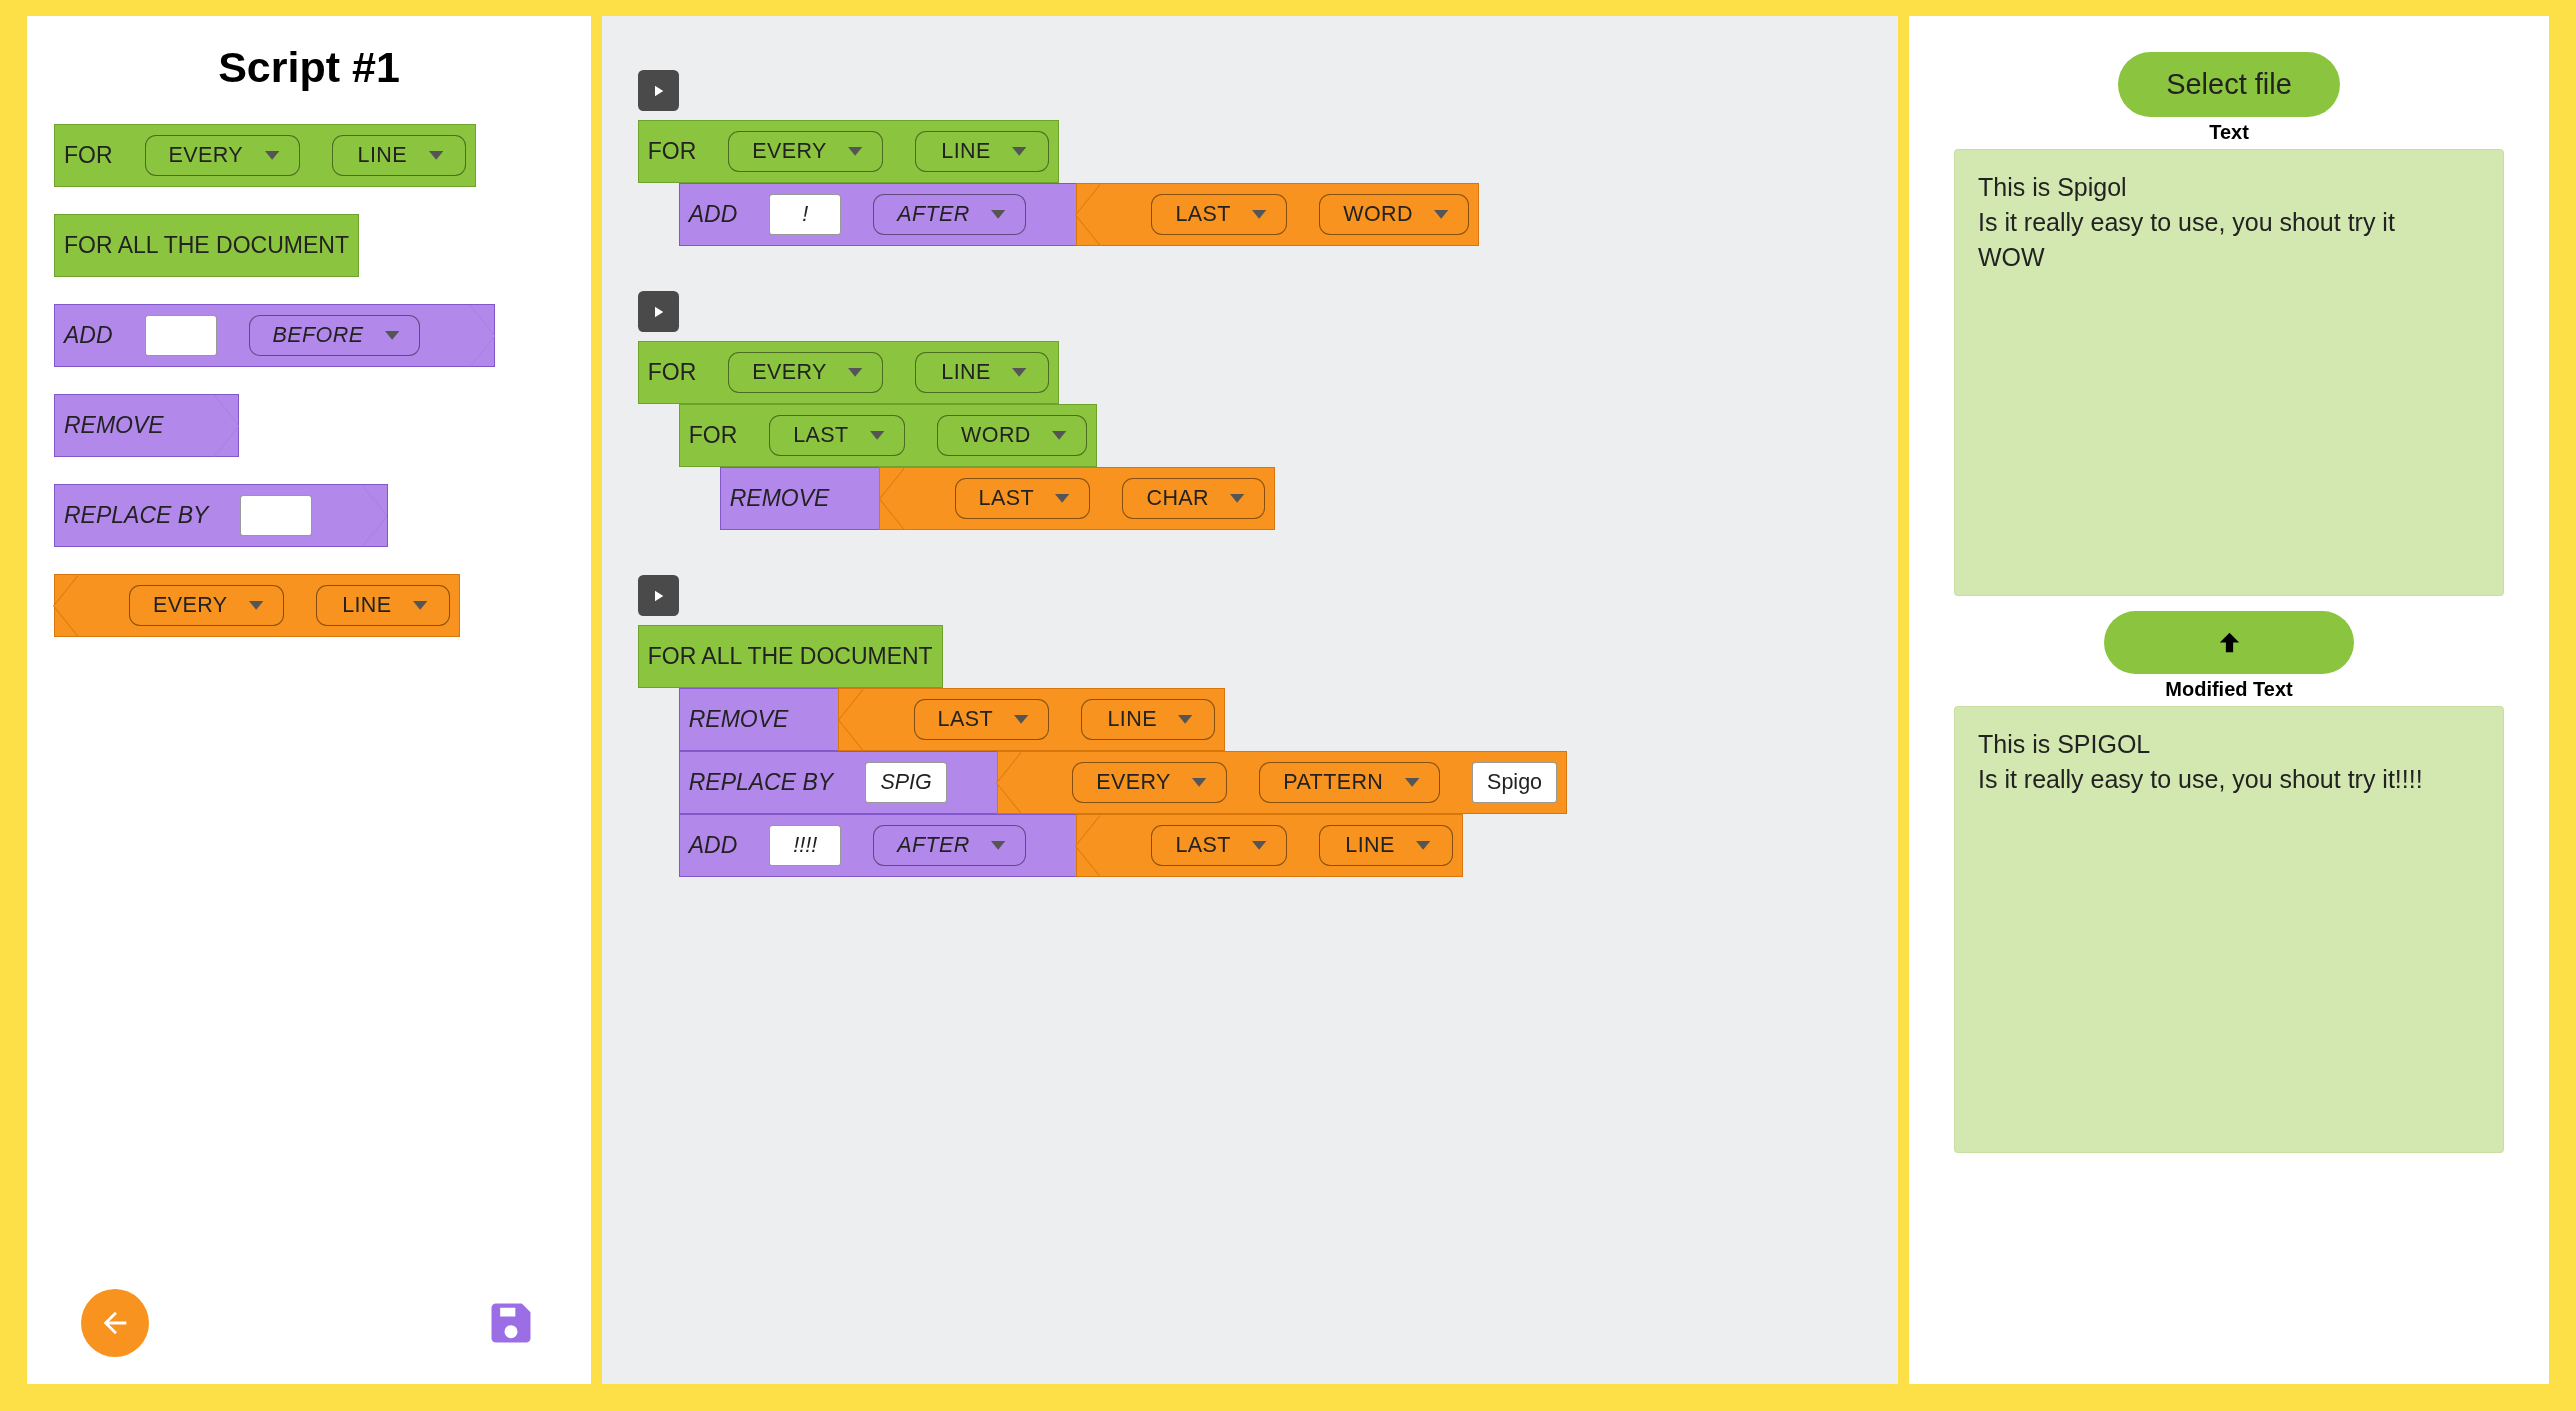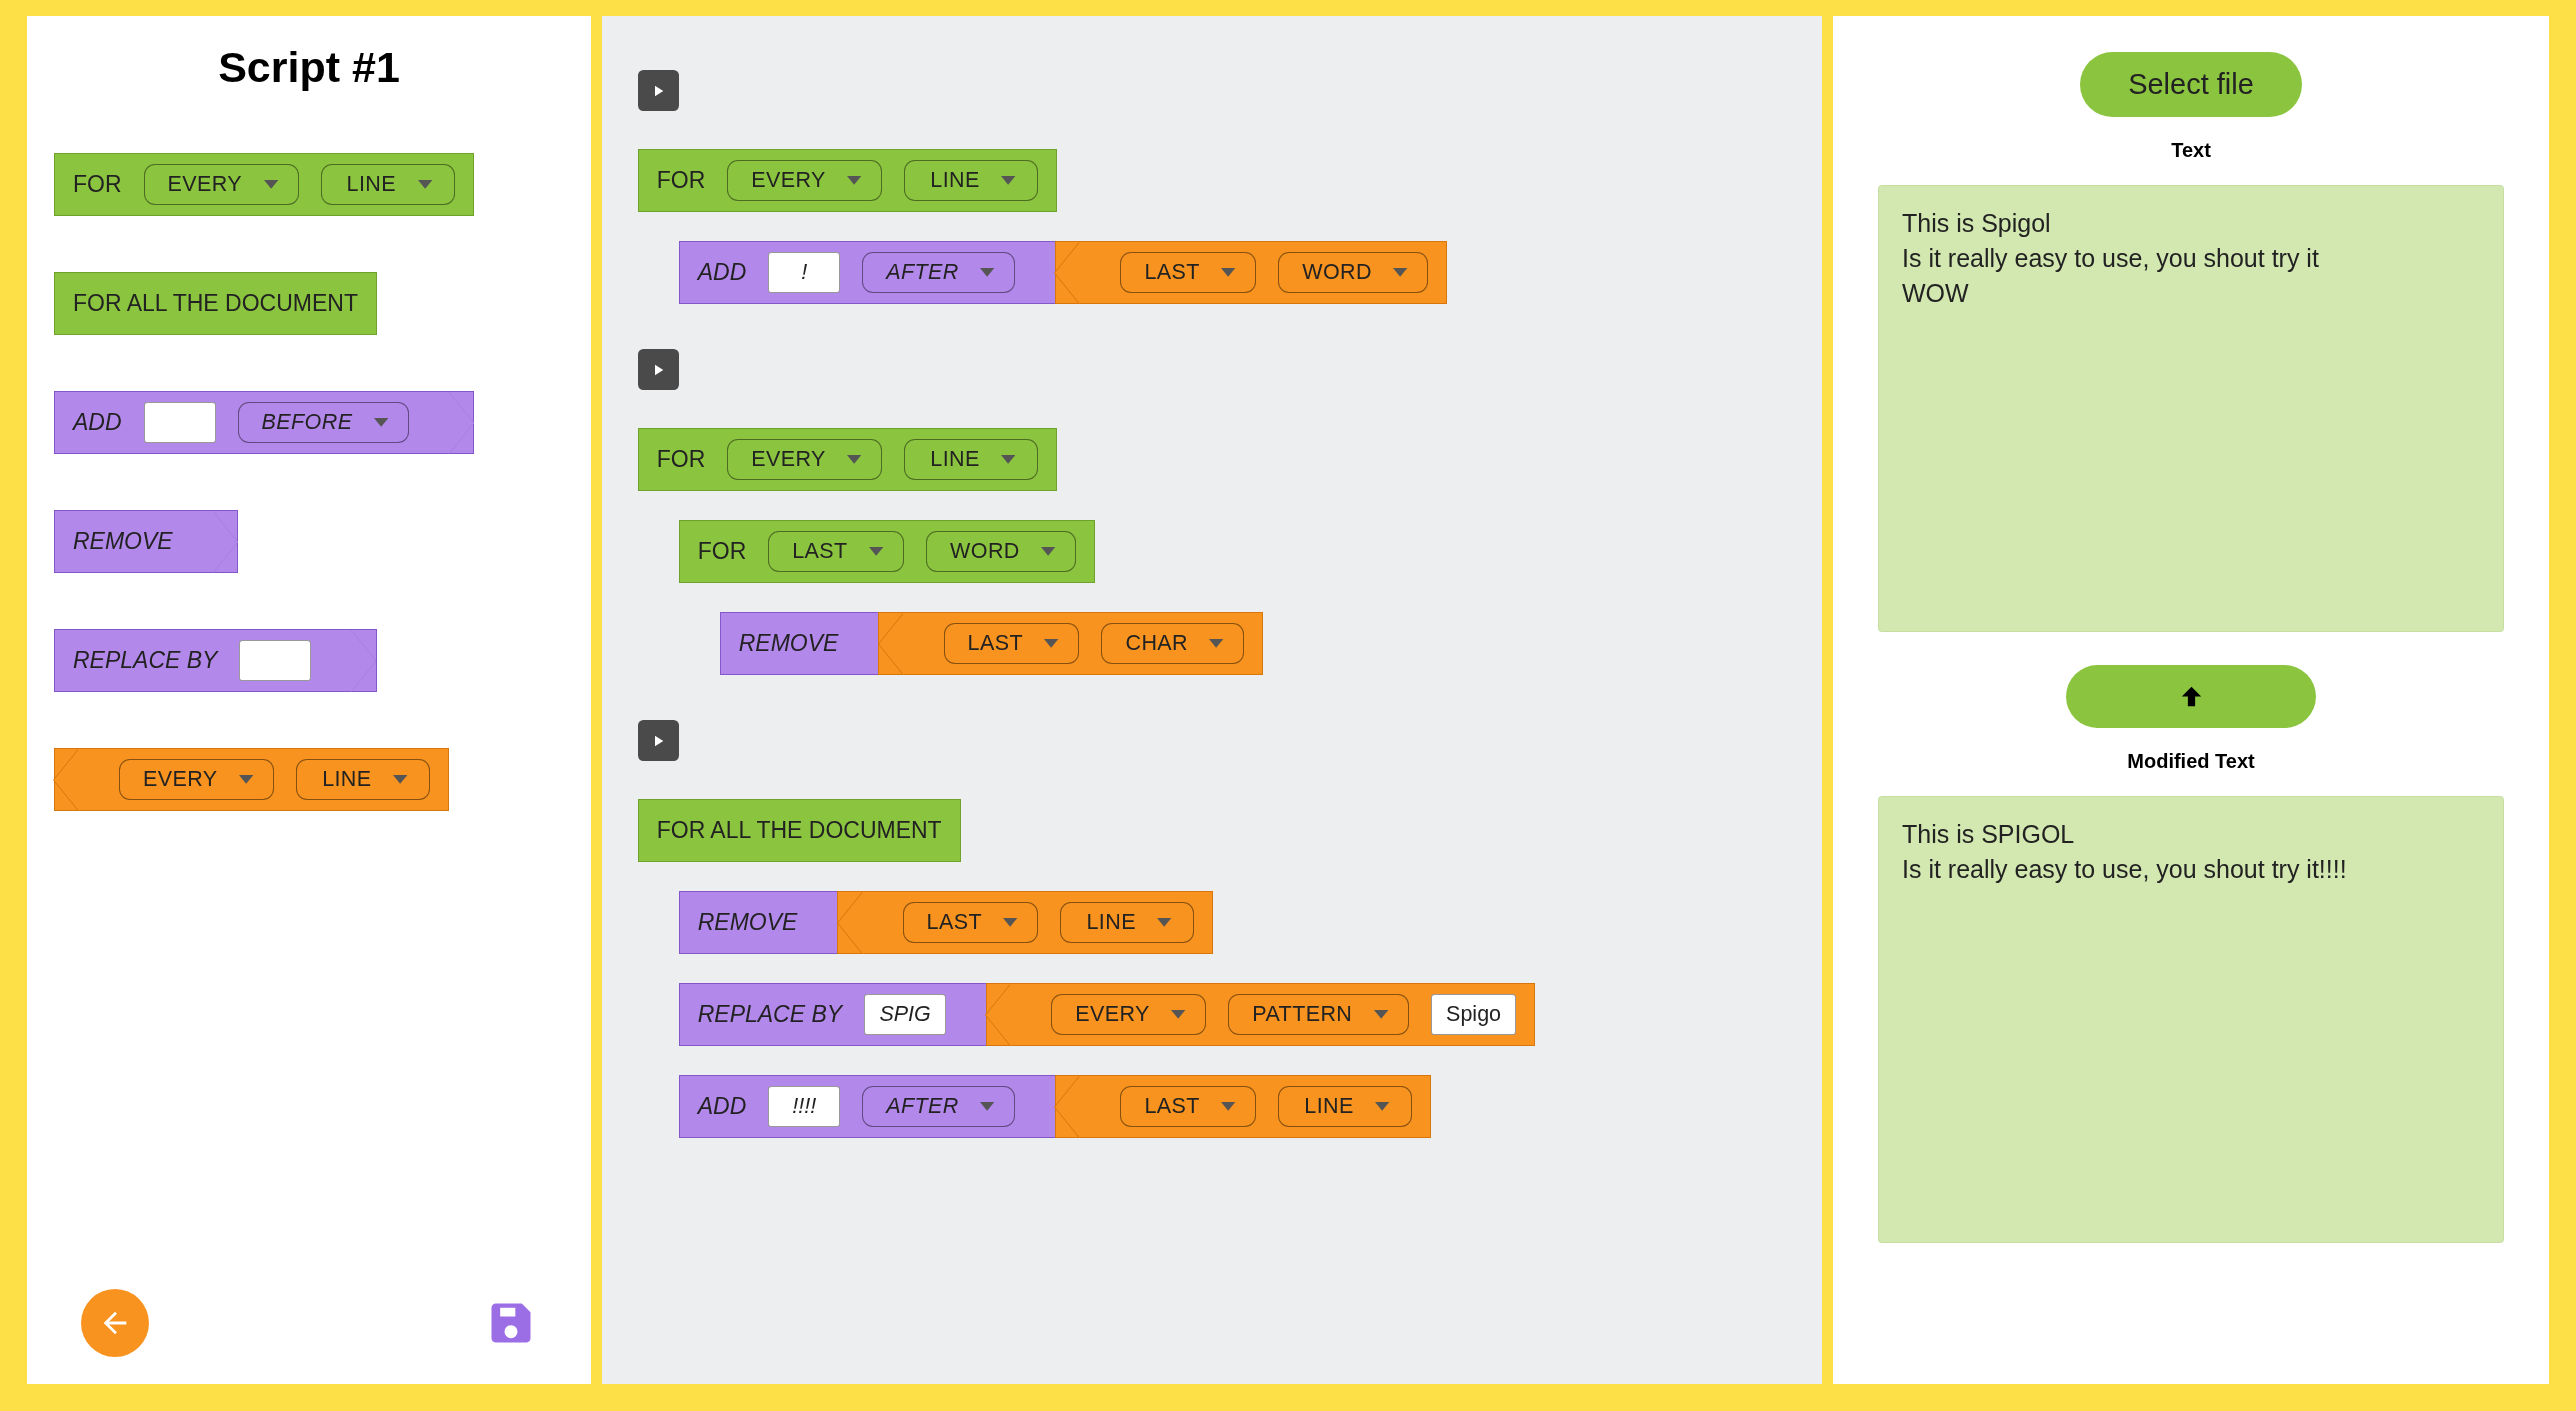--- a/index.html
+++ b/index.html
@@ -31,51 +31,49 @@
     position: relative;
   }
   .canvas-col {
     flex: 1;
     background: #eceef0;
     border-radius: 0 0 0 0;
     padding: 54px 36px;
     position: relative;
   }
   .right-col {
-    width: 716px;
+    width: 640px;
     background: #fff;
     padding: 36px 45px;
     display: flex;
     flex-direction: column;
     align-items: center;
-    gap: 18px;
   }
 
   
   .palette-title {
     font-size: 43px;
     font-weight: 700;
     text-align: center;
     margin-bottom: 32px;
   }
   .palette-list { display: flex; flex-direction: column; gap: 27px; }
 
   
   .blk {
     display: inline-flex;
     align-items: center;
     height: 63px;
-    padding: 0 18px;
+    padding: 0 9px;
     font-size: 23px;
     color: #222;
     border: 0.9px solid rgba(0,0,0,0.2);
     position: relative;
     white-space: nowrap;
-    gap: 22px;
-    margin-top: 29px;
+    gap: 32px;
   }
   .blk-green  { background: #8bc53f; border-color: #6fa22c; }
   .blk-purple { background: #b388eb; border-color: #8257c9; }
   .blk-orange { background: #f7931e; border-color: #d6760c; }
 
   
   .notch-right {
     padding-right: 0;
     font-style: italic;
   }

